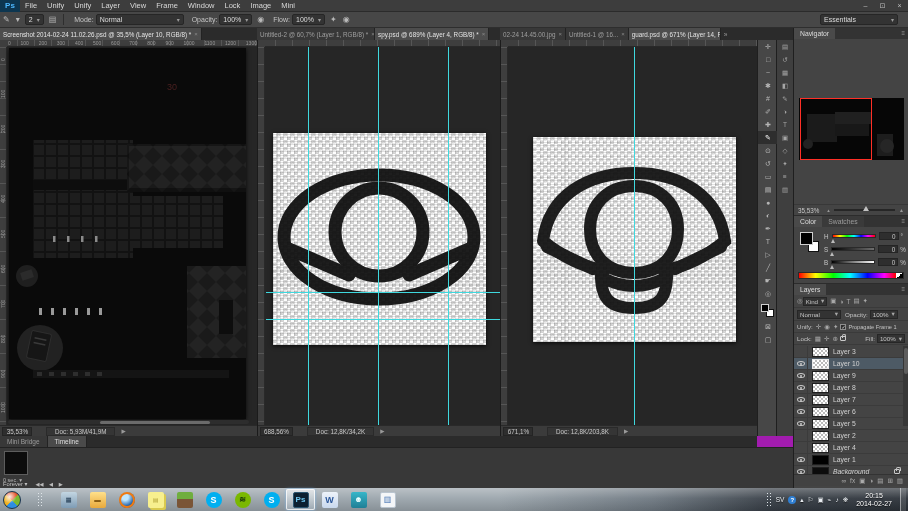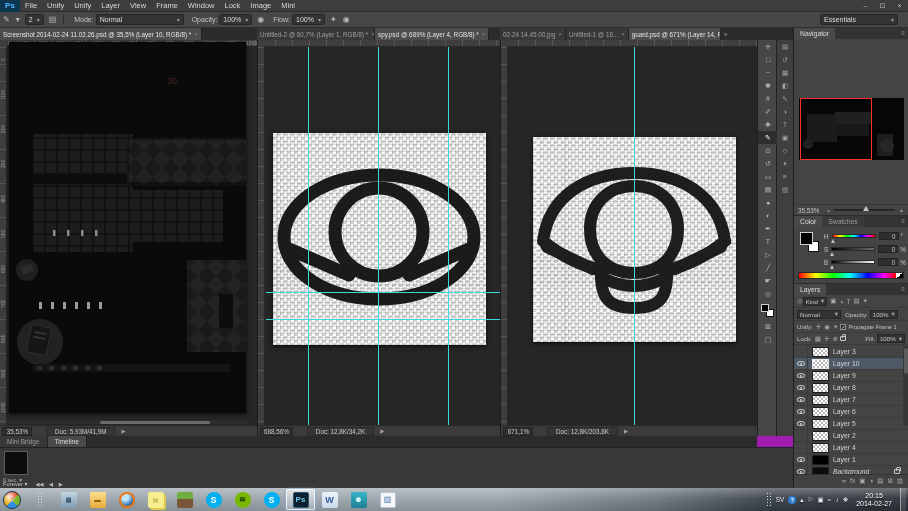--- a/index.html
+++ b/index.html
@@ -272,21 +272,21 @@
           <span>300</span>
         <span>400</span>
           <span>500</span>
         <span>600</span>
           <span>700</span>
         <span>800</span>
           <span>900</span>
         <span>1000</span>
       </div>
     </div>
-    <div class="canvas" style="left:9px;top:2px;width:237px;height:371px;background:#0b0b0b">
+    <div class="canvas" style="left:9px;top:8px;width:237px;height:371px;background:#0b0b0b">
       <svg width="237" height="371" viewBox="0 0 237 371">
         <defs>
           <pattern id="cells" width="12" height="12" patternUnits="userSpaceOnUse">
             <rect width="12" height="12" fill="#121212"></rect>
               <rect x="1" y="1" width="10" height="10" fill="#1d1d1d"></rect>
           </pattern>
           <pattern id="diam" width="18" height="18" patternUnits="userSpaceOnUse">
             <rect width="18" height="18" fill="#1a1a1a"></rect>
               <path d="M9 0 L18 9 L9 18 L0 9 Z" fill="#232323"></path>
           </pattern>

